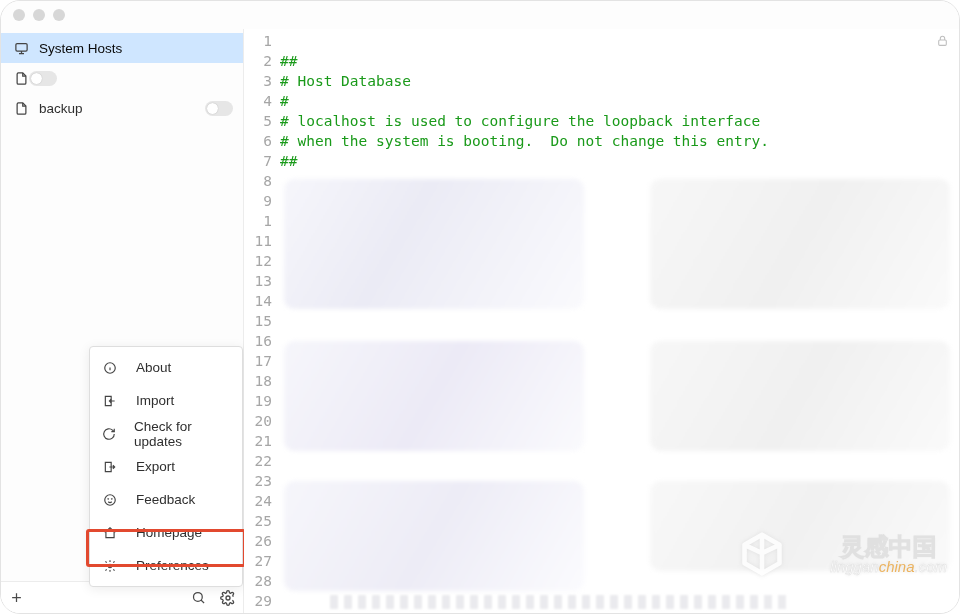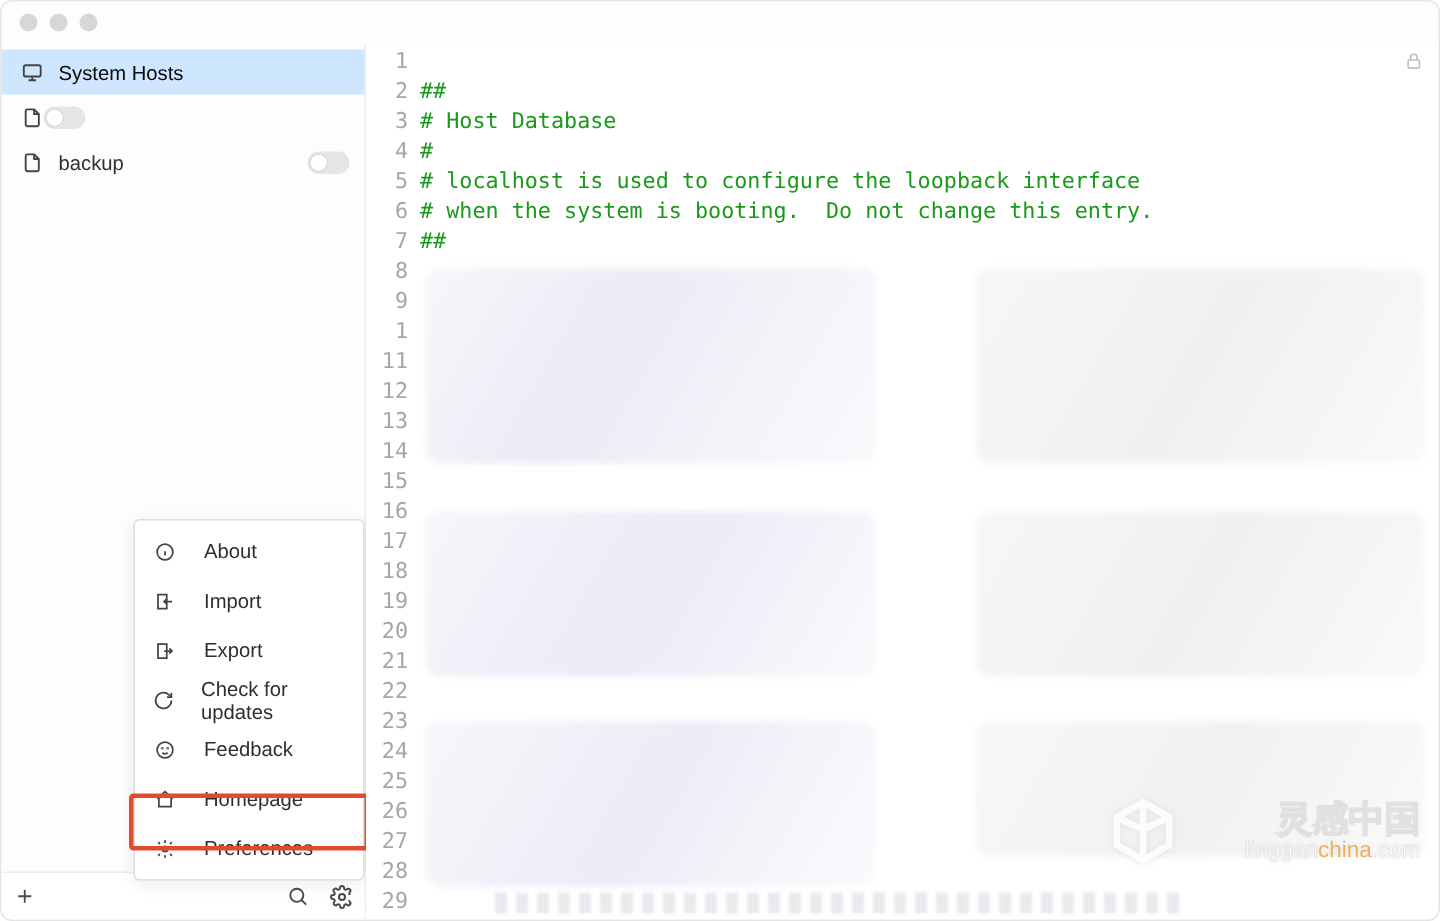--- a/index.html
+++ b/index.html
@@ -8,21 +8,21 @@
     background: #ffffff;
     width: 960px;
     height: 614px;
     overflow: hidden;
     position: relative;
   }
   .window {
     width: 960px;
     height: 614px;
     border: 1px solid #e3e3e3;
-    border-radius: 8px;
+    border-radius: 20px;
     display: flex;
     flex-direction: column;
     overflow: hidden;
     background: #ffffff;
   }
   .titlebar {
     height: 28px;
     display: flex;
     align-items: center;
     padding-left: 12px;
@@ -218,35 +218,36 @@
   }
   .wm-logo {
     width: 46px;
     height: 46px;
     position: relative;
   }
   .wm-logo svg { width: 100%; height: 100%; }
   .wm-text {
     display: flex;
     flex-direction: column;
-    align-items: flex-end;
+    align-items: center;
     line-height: 1;
     color: rgba(255,255,255,.95);
     text-shadow: 0 0 4px rgba(0,0,0,.15);
     margin-left: 35px;
   }
   .wm-cn {
     font-size: 24px;
     font-weight: 700;
     color: #fff;
     -webkit-text-stroke: 1px #dcdcdc;
     text-shadow: 0 0 2px #e6e6e6;
   }
   .wm-en {
     font-size: 15px;
+    font-style: italic;
     color: #fff;
     -webkit-text-stroke: .5px #dcdcdc;
   }
   .wm-en .orange { color: #e8a23a; -webkit-text-stroke: 0; }
   svg { display: block; }
 </style>
 </head>
 <body>
 
 <div class="window">
@@ -333,34 +334,34 @@
             <svg viewBox="0 0 24 24" width="14" height="14" fill="none" stroke="currentColor" stroke-width="2">
                 <path d="M4 4h10v16H4z"></path>
                 <path d="M20 12h-9M14 9l-3 3 3 3"></path>
               </svg>
           </span>
           <span>Import</span>
         </div>
         <div class="menu-item">
           <span class="menu-icon">
             <svg viewBox="0 0 24 24" width="14" height="14" fill="none" stroke="currentColor" stroke-width="2">
+                <path d="M21 12a9 9 0 1 1-3-6.7L21 8"></path>
+                <path d="M21 3v5h-5"></path>
+              </svg>
+          </span>
+          <span>Check for updates</span>
+        </div>
+        <div class="menu-item">
+          <span class="menu-icon">
+            <svg viewBox="0 0 24 24" width="14" height="14" fill="none" stroke="currentColor" stroke-width="2">
                 <path d="M4 4h10v16H4z"></path>
                 <path d="M11 12h9M17 9l3 3-3 3"></path>
               </svg>
           </span>
           <span>Export</span>
-        </div>
-        <div class="menu-item">
-          <span class="menu-icon">
-            <svg viewBox="0 0 24 24" width="14" height="14" fill="none" stroke="currentColor" stroke-width="2">
-                <path d="M21 12a9 9 0 1 1-3-6.7L21 8"></path>
-                <path d="M21 3v5h-5"></path>
-              </svg>
-          </span>
-          <span>Check for updates</span>
         </div>
         <div class="menu-item">
           <span class="menu-icon">
             <svg viewBox="0 0 24 24" width="14" height="14" fill="none" stroke="currentColor" stroke-width="2">
                 <circle cx="12" cy="12" r="9"></circle>
                 <circle cx="9" cy="10" r=".5"></circle>
                 <circle cx="15" cy="10" r=".5"></circle>
                 <path d="M9 15c1 1 2 1.5 3 1.5s2-.5 3-1.5"></path>
               </svg>
           </span>

